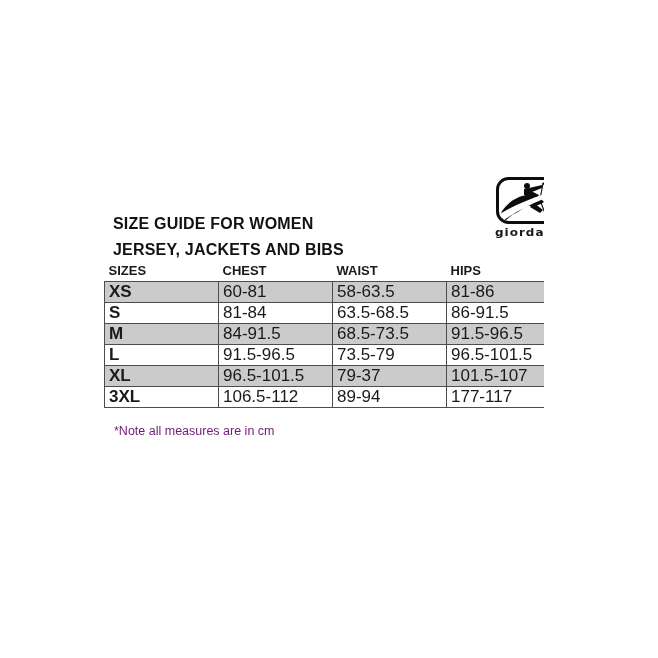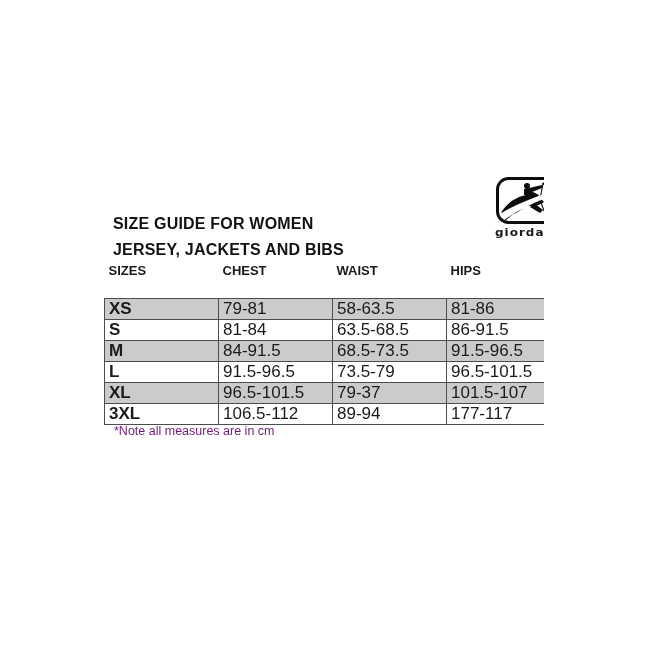--- a/index.html
+++ b/index.html
@@ -34,21 +34,21 @@
   }
 
   
   .table-wrap { position:absolute; left:104px; top:261px; }
   table.size-table {
     border-collapse:collapse; table-layout:fixed;
     width:459px; font-size:13px; color:#1a1a1a;
   }
   table.size-table th {
     text-align:left; font-weight:700;
-    padding:2px 0 20px 4px; height:15px;
+    padding:2px 0 3px 4px; height:15px;
     border:none; background:#ffffff; font-size:13px;
   }
   table.size-table tbody td {
     height:18px; padding:0 0 0 4px;
     border-top:1.5px solid #4d4d4d;
     border-left:1.5px solid #4d4d4d;
     font-size:17px; vertical-align:middle;
   }
   table.size-table tbody tr:last-child td { border-bottom:1.5px solid #4d4d4d; }
   table.size-table tbody tr:nth-child(odd) td { background:#cbcbcb; }
@@ -114,21 +114,21 @@
         <tr>
           <th>SIZES</th>
           <th>CHEST</th>
           <th>WAIST</th>
           <th>HIPS</th>
         </tr>
       </thead>
       <tbody>
         <tr>
           <td>XS</td>
-          <td>79-81</td>
+          <td>60-81</td>
           <td>58-63.5</td>
           <td>81-86</td>
         </tr>
         <tr>
           <td>S</td>
           <td>81-84</td>
           <td>63.5-68.5</td>
           <td>86-91.5</td>
         </tr>
         <tr>

